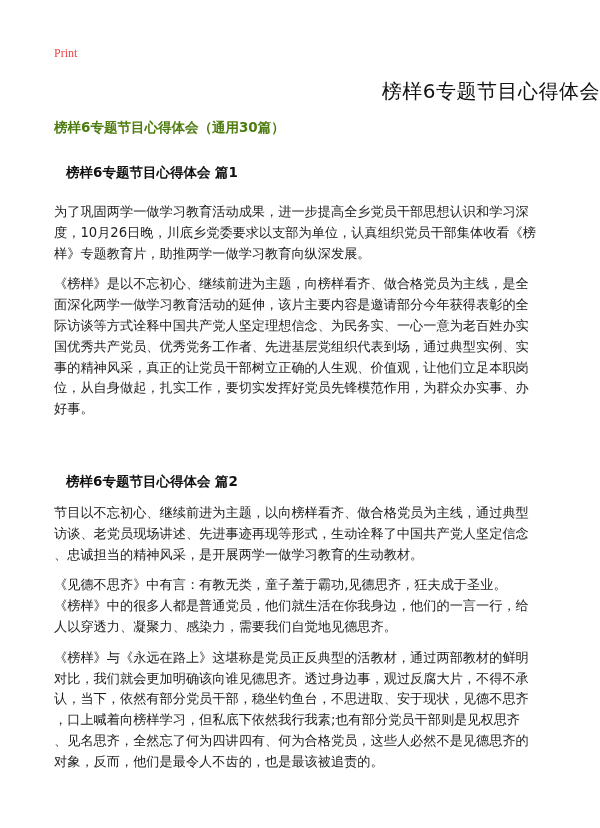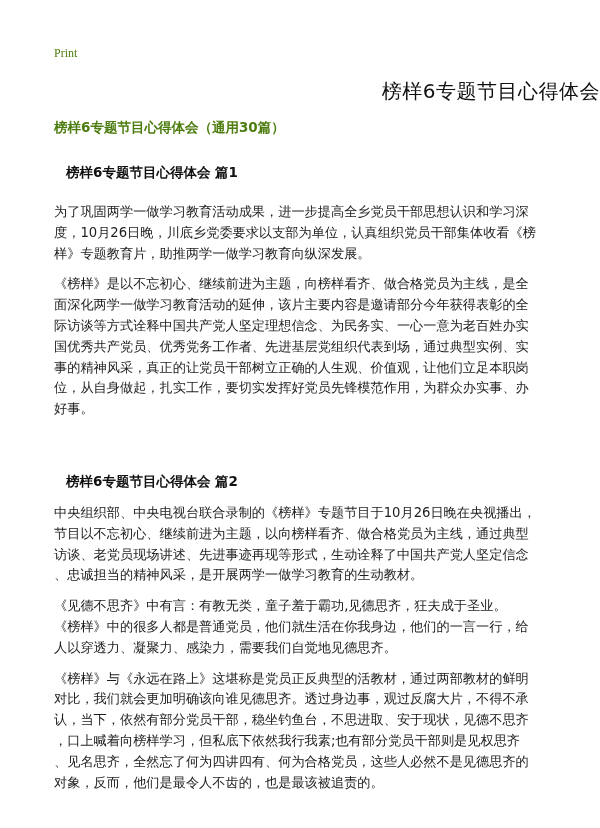--- a/index.html
+++ b/index.html
@@ -5,21 +5,21 @@
     html, body { margin: 0; padding: 0; background: #ffffff; }
     body {
       width: 600px; height: 828px; overflow: hidden; position: relative;
       color: #1a1a1a;
       font-family: "DejaVu Sans", "Liberation Sans", sans-serif;
     }
     .page { position: absolute; left: 0; top: 0; width: 600px; height: 828px; }
     .print-label {
       position: absolute; left: 54px; top: 46px;
       font-family: "Liberation Serif", "DejaVu Serif", serif;
-      font-size: 12px; color: #4d7c0f;
+      font-size: 12px; color: #ef4444;
     }
     .doc-title {
       position: absolute; left: 0; top: 78px; width: 600px; text-align: right;
       font-size: 20px; color: #111; letter-spacing: 0.5px;
     }
     .subtitle {
       position: absolute; left: 54px; top: 119px;
       font-size: 13.5px; color: #4d7c0f; font-weight: bold;
     }
     .section { position: absolute; left: 54px; width: 500px; }
@@ -59,21 +59,20 @@
       <span class="line">事的精神风采，真正的让党员干部树立正确的人生观、价值观，让他们立足本职岗</span>
       <span class="line">位，从自身做起，扎实工作，要切实发挥好党员先锋模范作用，为群众办实事、办</span>
       <span class="line">好事。</span>
     </div>
   </div>
 
   <div class="section" style="top:459px;">
     <div class="section-heading">榜样6专题节目心得体会 篇2</div>
 
     <div class="para" style="margin-top:10px;">
-      <span class="line">中央组织部、中央电视台联合录制的《榜样》专题节目于10月26日晚在央视播出，</span>
       <span class="line">节目以不忘初心、继续前进为主题，以向榜样看齐、做合格党员为主线，通过典型</span>
       <span class="line">访谈、老党员现场讲述、先进事迹再现等形式，生动诠释了中国共产党人坚定信念</span>
       <span class="line">、忠诚担当的精神风采，是开展两学一做学习教育的生动教材。</span>
     </div>
 
     <div class="para" style="margin-top:10px;">
       <span class="line">《见德不思齐》中有言：有教无类，童子羞于霸功,见德思齐，狂夫成于圣业。</span>
       <span class="line">《榜样》中的很多人都是普通党员，他们就生活在你我身边，他们的一言一行，给</span>
       <span class="line">人以穿透力、凝聚力、感染力，需要我们自觉地见德思齐。</span>
     </div>

